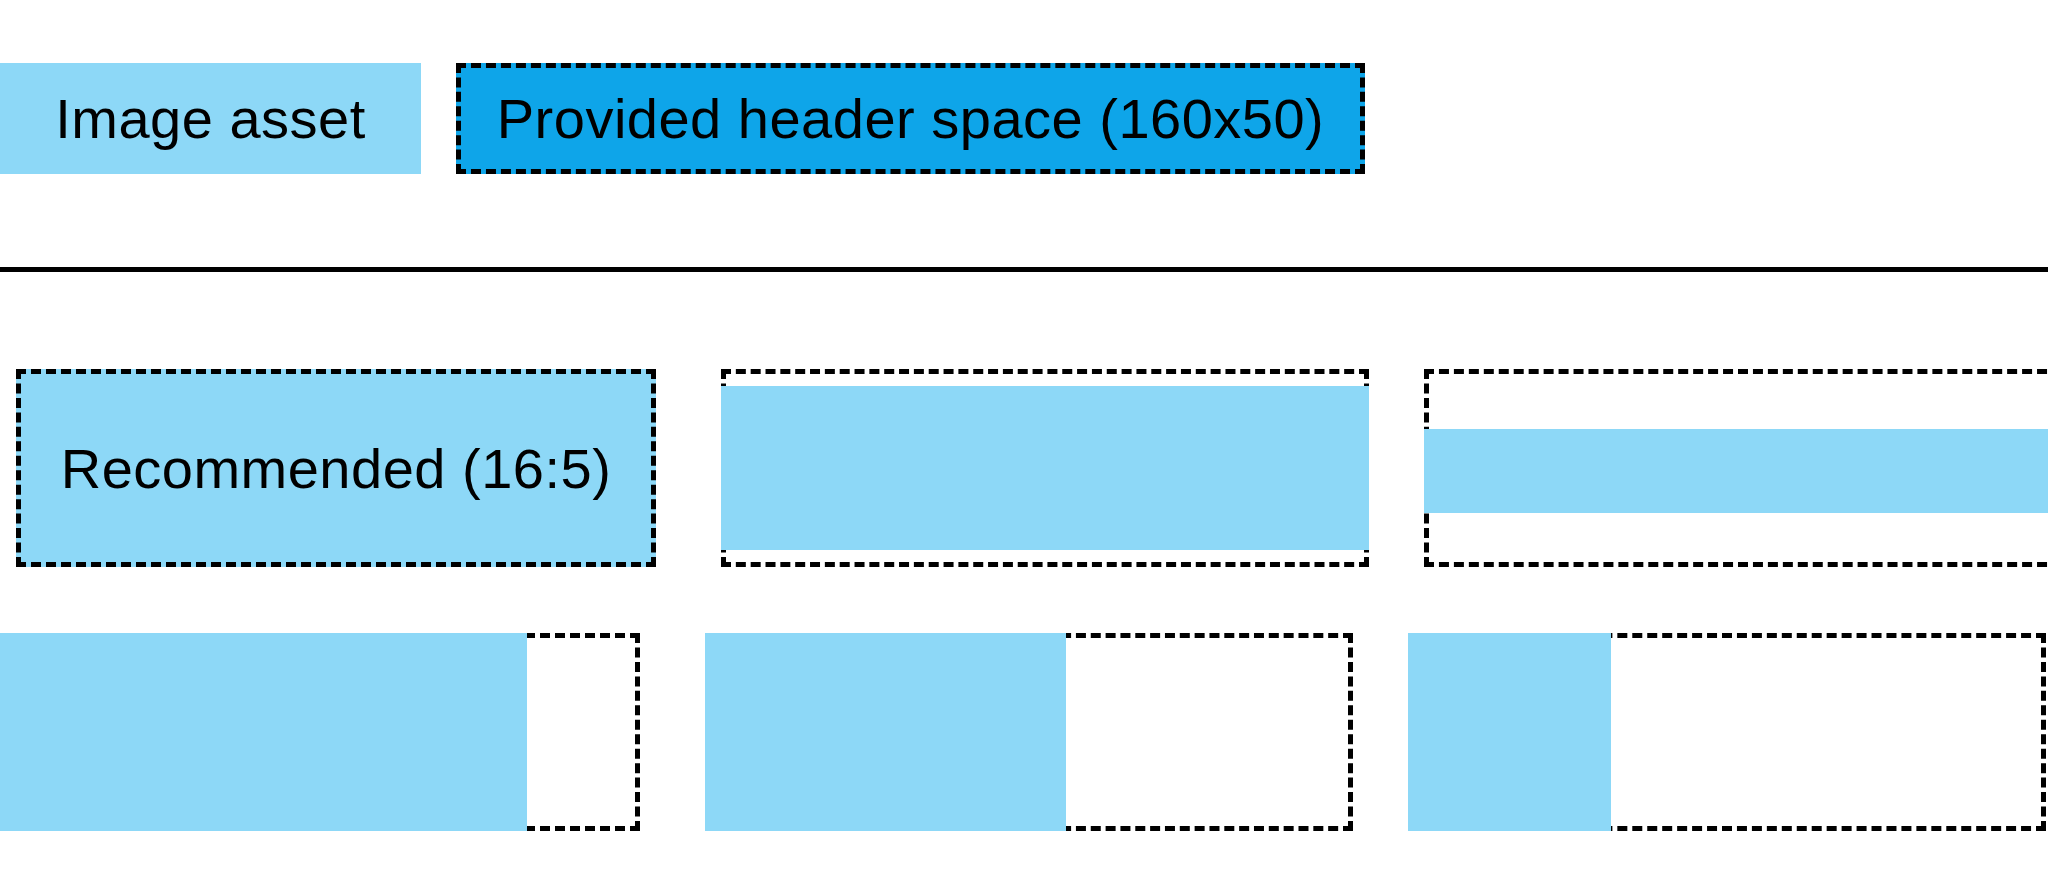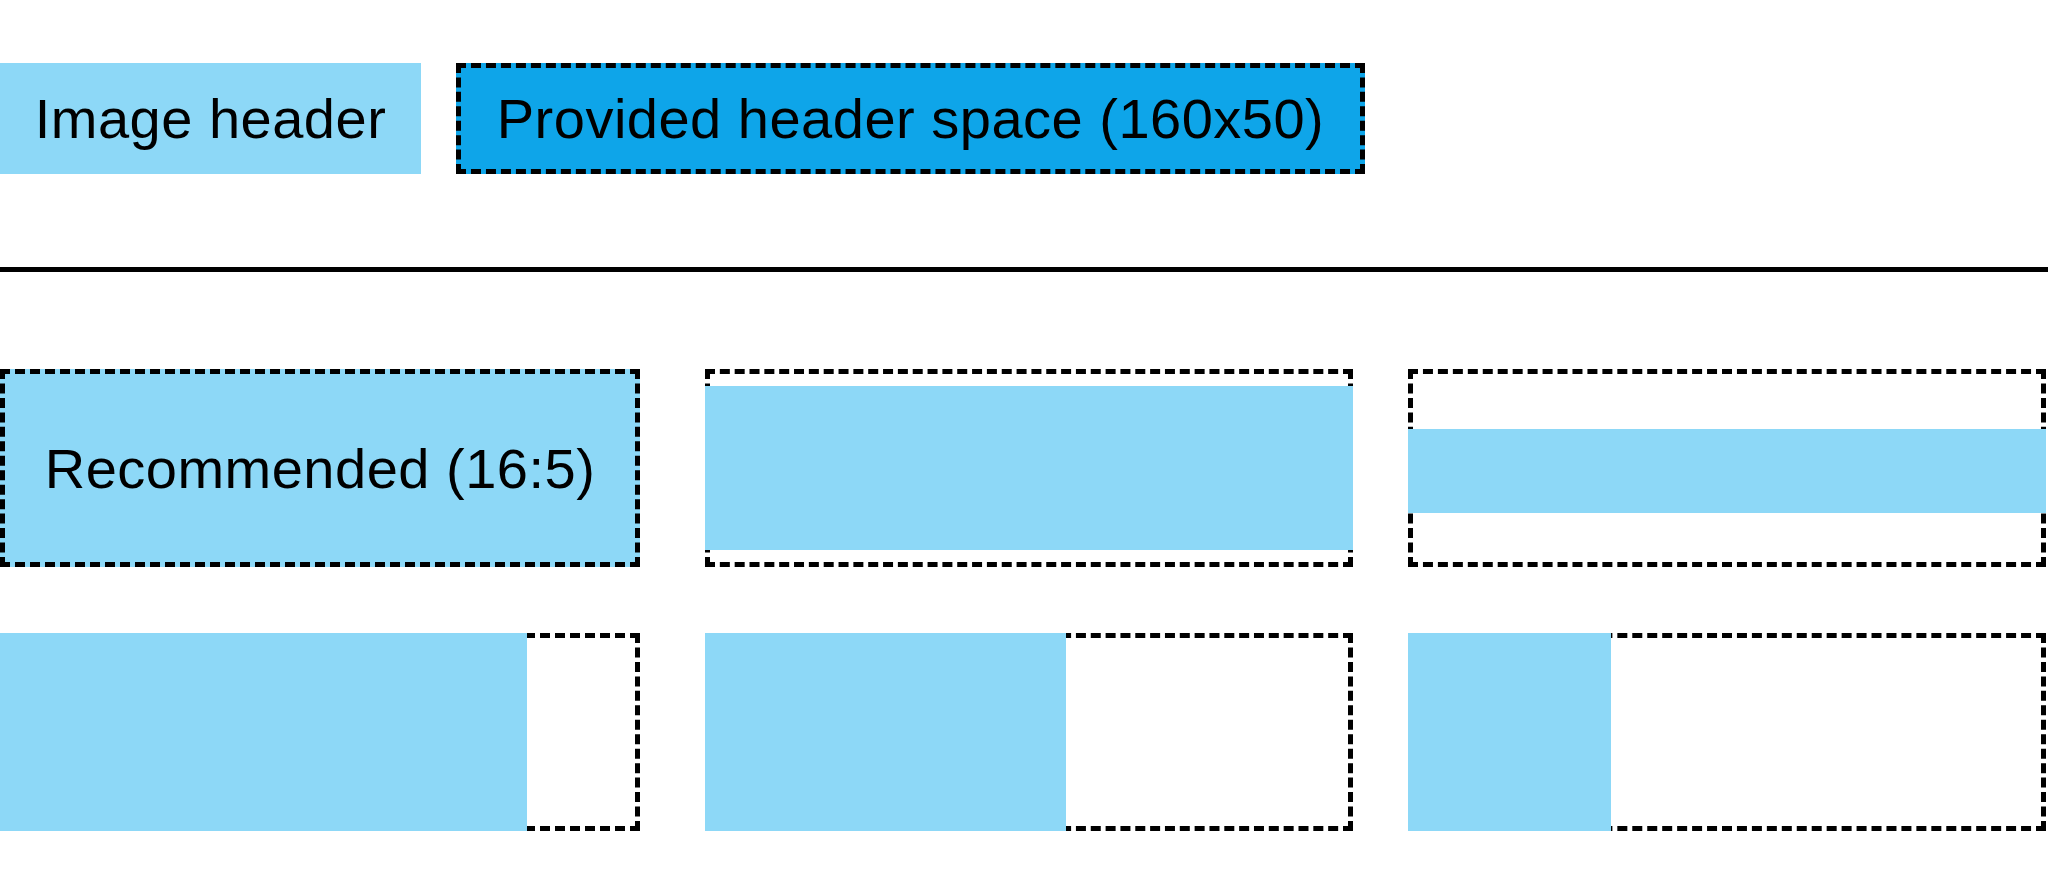--- a/index.html
+++ b/index.html
@@ -34,21 +34,21 @@
   }
 
   
   .divider {
     left: 0; top: 267px; width: 2048px; height: 5px;
     background: #000000;
   }
 
   
   .box { background: #ffffff; }
-  .r1 { top: 369px; height: 198px; }
+  .r1 { top: 369px; height: 198px; margin-left: 16px; }
   .r2 { top: 633px; height: 198px; }
   .c1 { left: 0px;    width: 640px; }
   .c2 { left: 705px;  width: 648px; }
   .c3 { left: 1408px; width: 638px; }
 
   .box-full { background: #8DD8F7; }
 
   .fill { position: absolute; background: #8DD8F7; }
   
   .fill-band-tall {
@@ -65,21 +65,21 @@
   .fill-w-wide   { width: 527px; }
   .fill-w-half   { width: 361px; }
   .fill-w-narrow { width: 203px; }
 </style>
 </head>
 <body>
 
 <div class="canvas">
 
   <div class="abs legend-swatch center">
-    <span class="label">Image header</span>
+    <span class="label">Image asset</span>
   </div>
 
   <div class="abs dashed legend-space center">
     <span class="label">Provided header space (160x50)</span>
   </div>
 
   <div class="abs divider"></div>
 
   <div class="abs dashed box box-full r1 c1 center">
     <span class="label">Recommended (16:5)</span>

